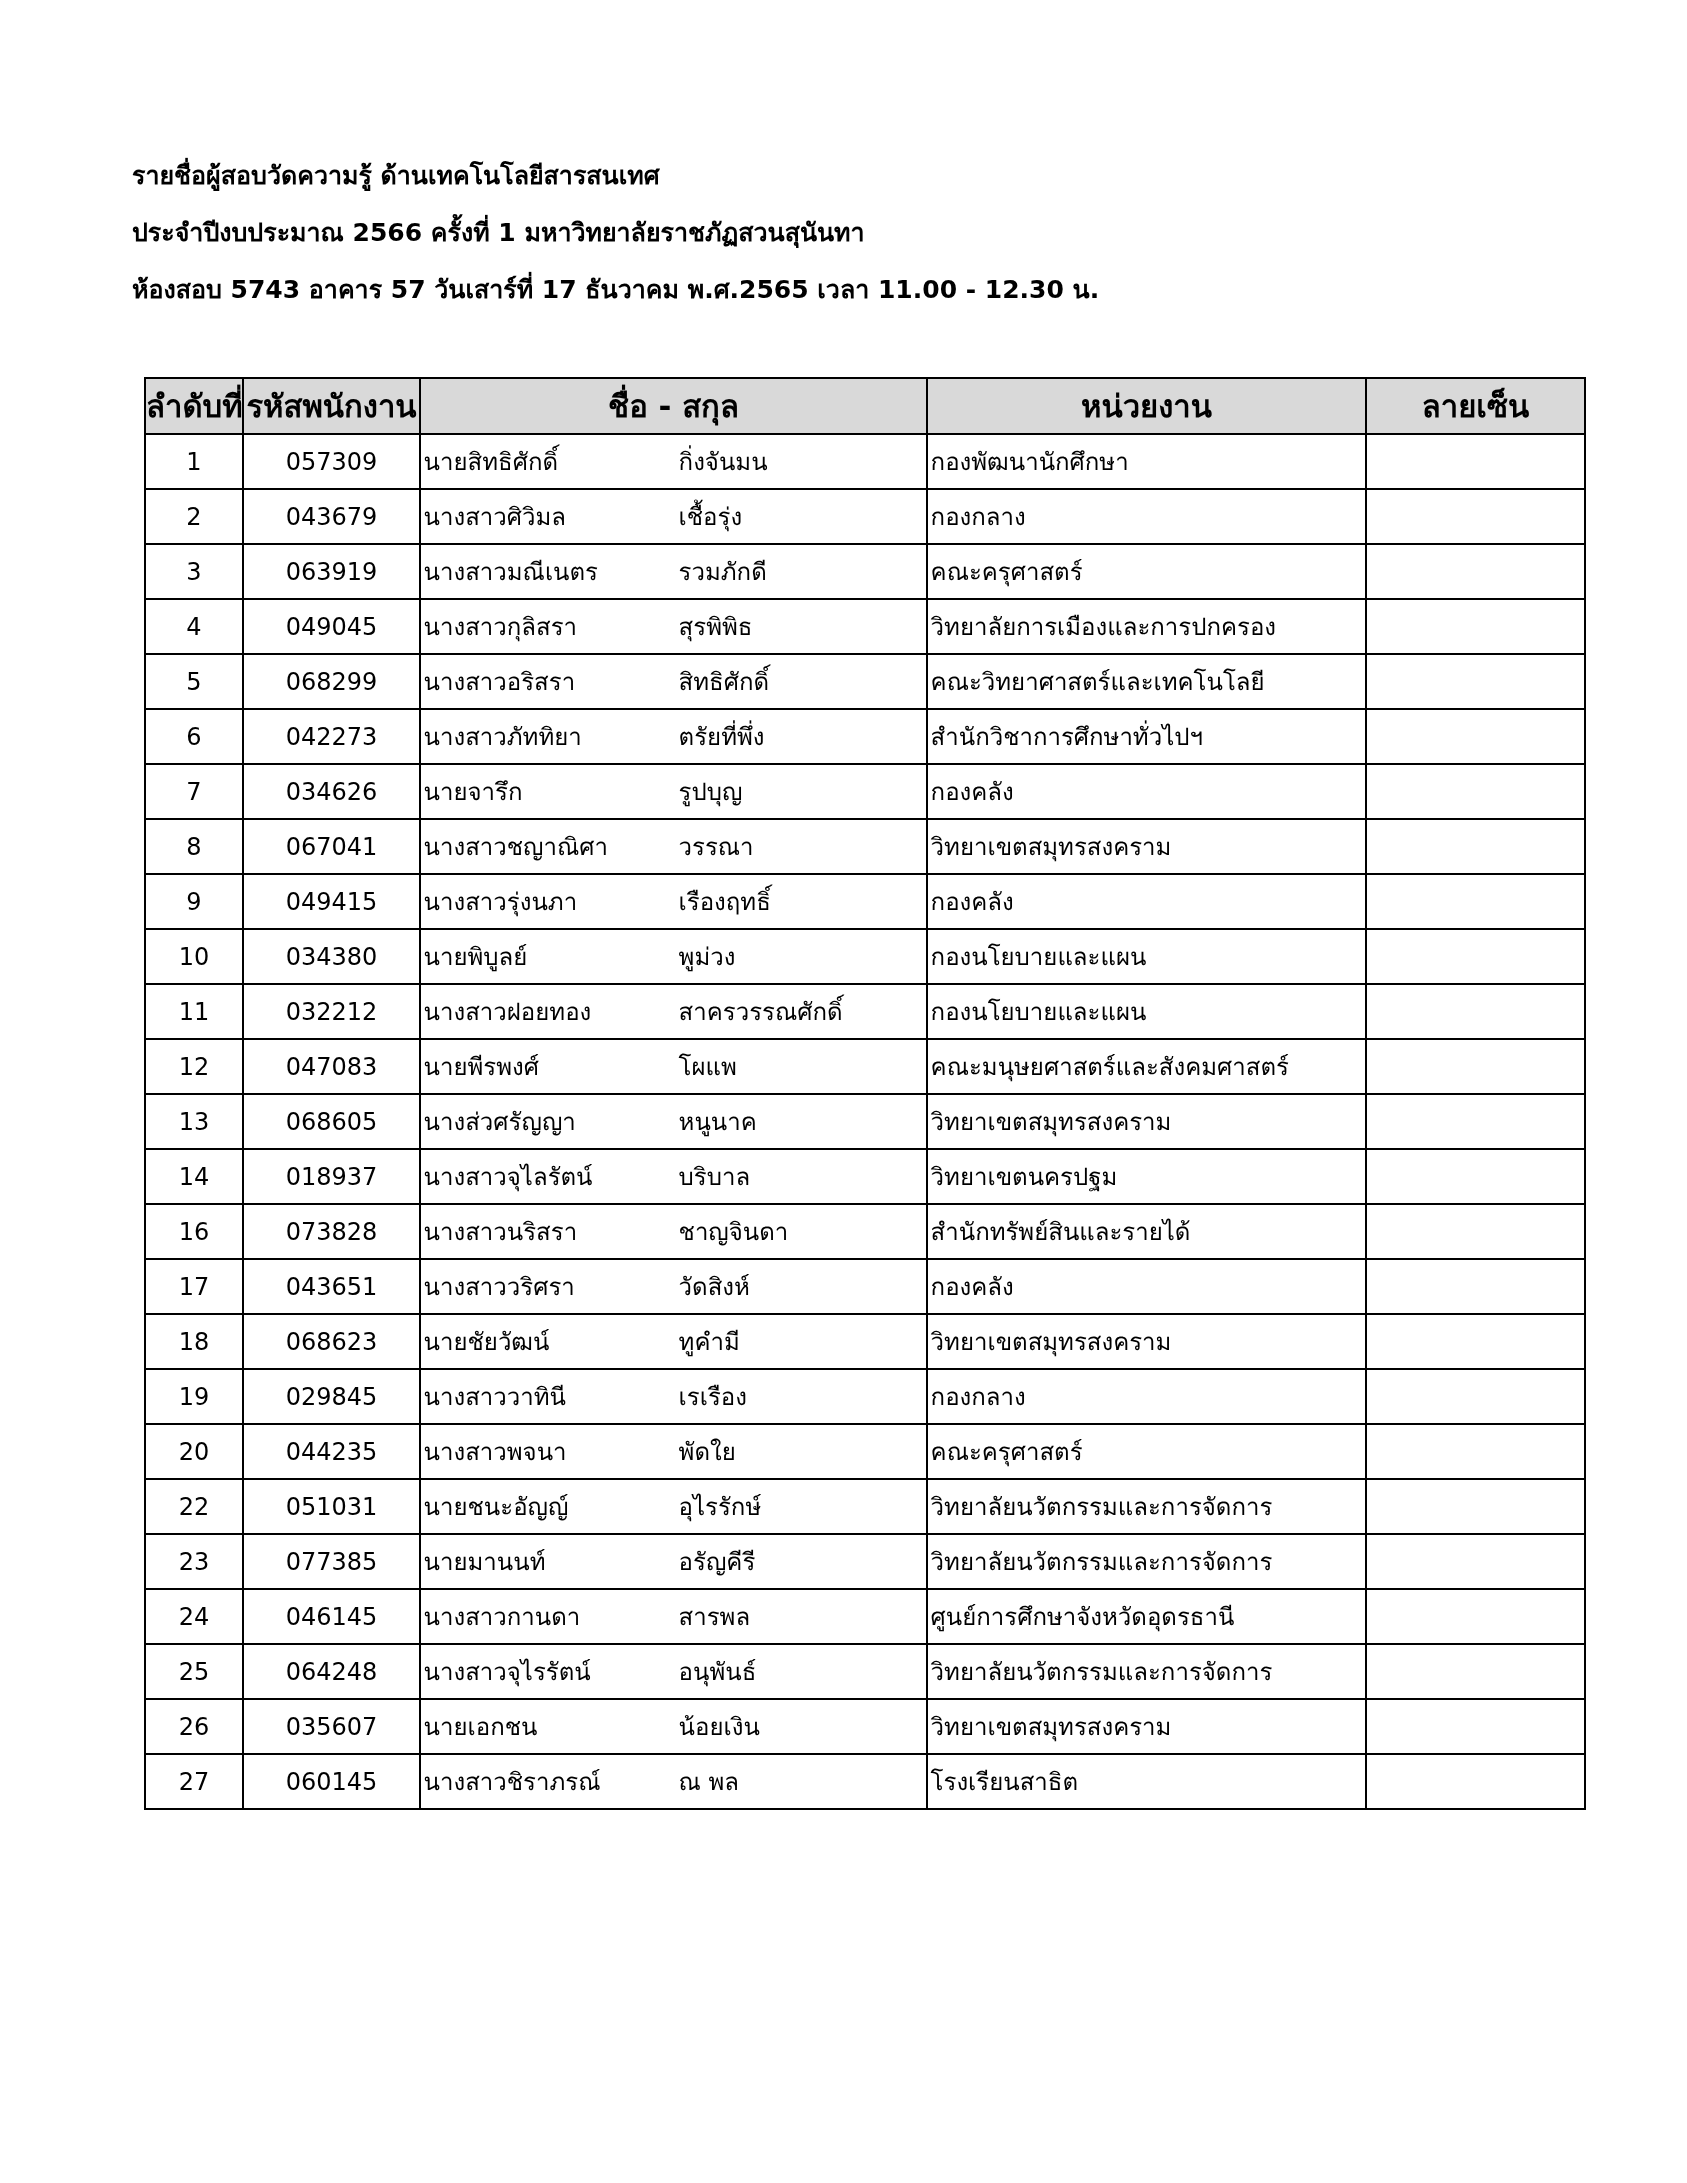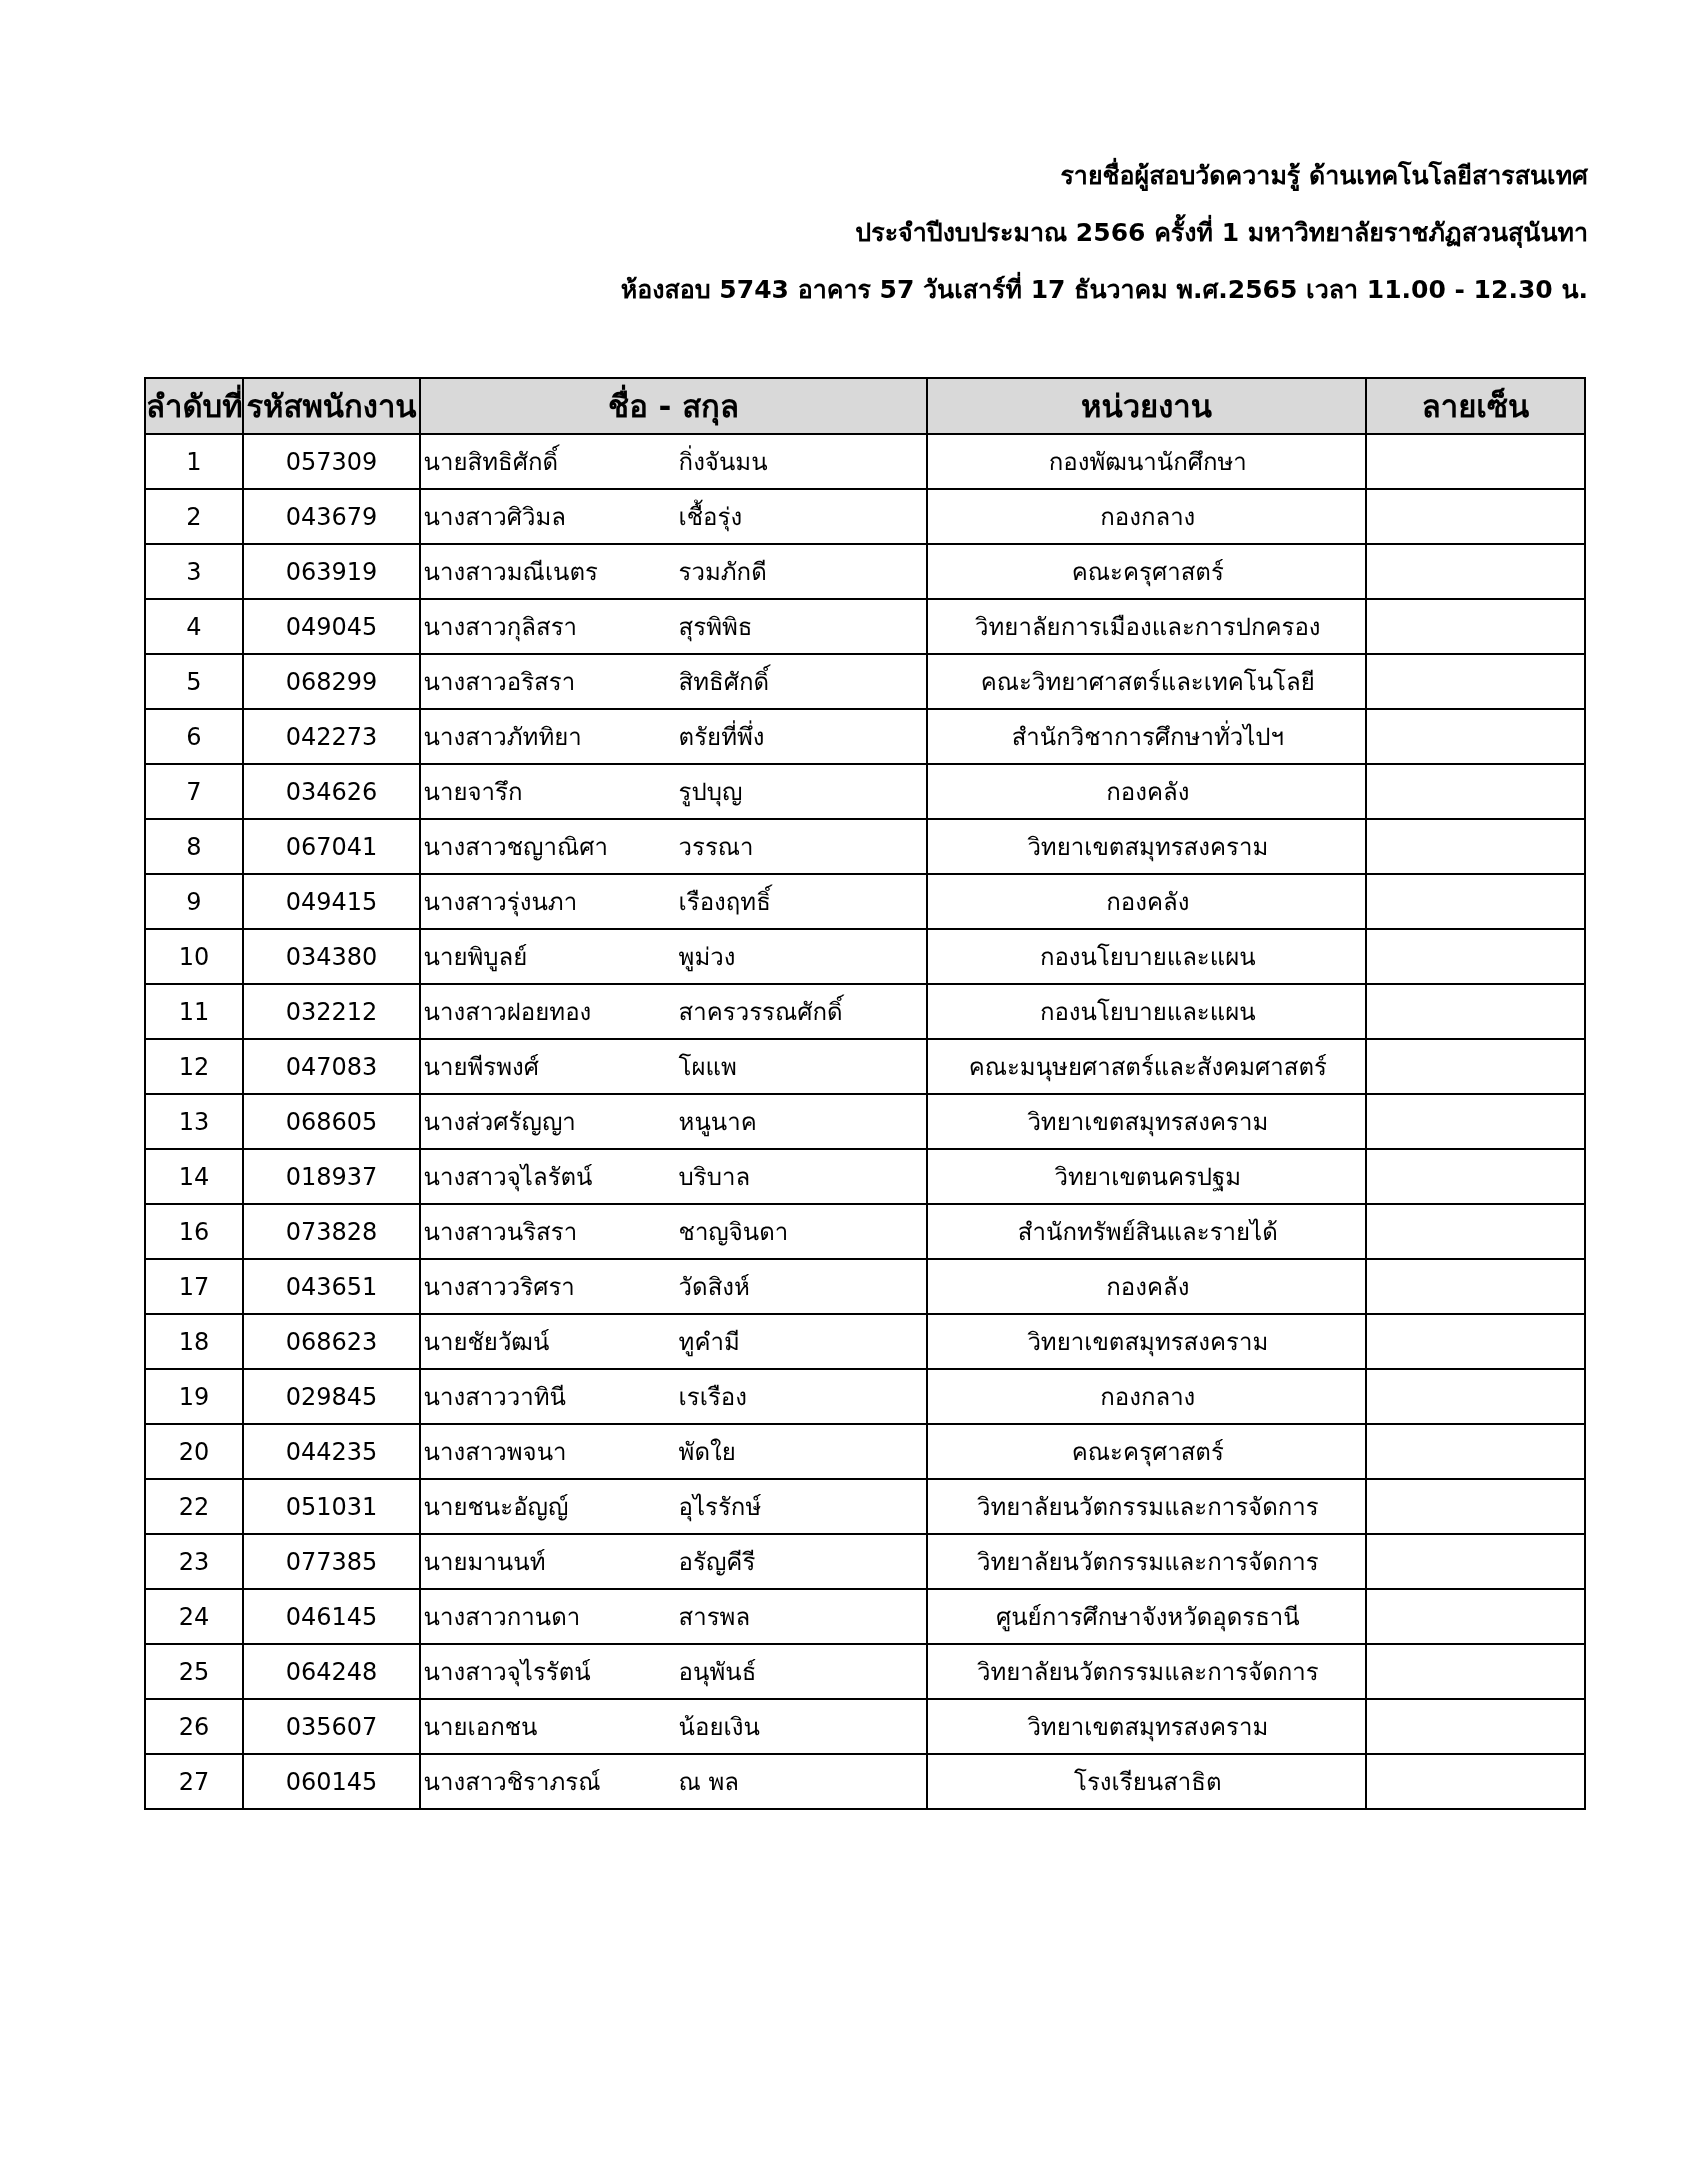--- a/index.html
+++ b/index.html
@@ -10,24 +10,24 @@
   body {
     width: 1687px;
     height: 2183px;
     position: relative;
     font-family: "DejaVu Sans", "Liberation Sans", sans-serif;
     color: #000;
     overflow: hidden;
   }
   .title-block {
     position: absolute;
-    left: 149px;
+    left: 132px;
     width: 1439px;
     top: 147px;
-    text-align: right;
+    text-align: left;
   }
   .title-line {
     font-weight: bold;
     font-size: 25px;
     line-height: 57px;
     height: 57px;
     white-space: nowrap;
   }
   .title-line.first { height: 57px; }
   table.roster {
@@ -68,21 +68,21 @@
     margin-top: 8px;
   }
   .first-name {
     display: inline-block;
     width: 255px;
   }
   .last-name {
     display: inline-block;
   }
   table.roster td.unit {
-    text-align: center;
+    text-align: left;
     padding-left: 2.6px;
     margin-top: 40px;
   }
 </style>
 </head>
 <body>
 
 <div class="title-block">
   <div class="title-line first">รายชื่อผู้สอบวัดความรู้ ด้านเทคโนโลยีสารสนเทศ</div>
   <div class="title-line">ประจำปีงบประมาณ 2566 ครั้งที่ 1 มหาวิทยาลัยราชภัฏสวนสุนันทา</div>

